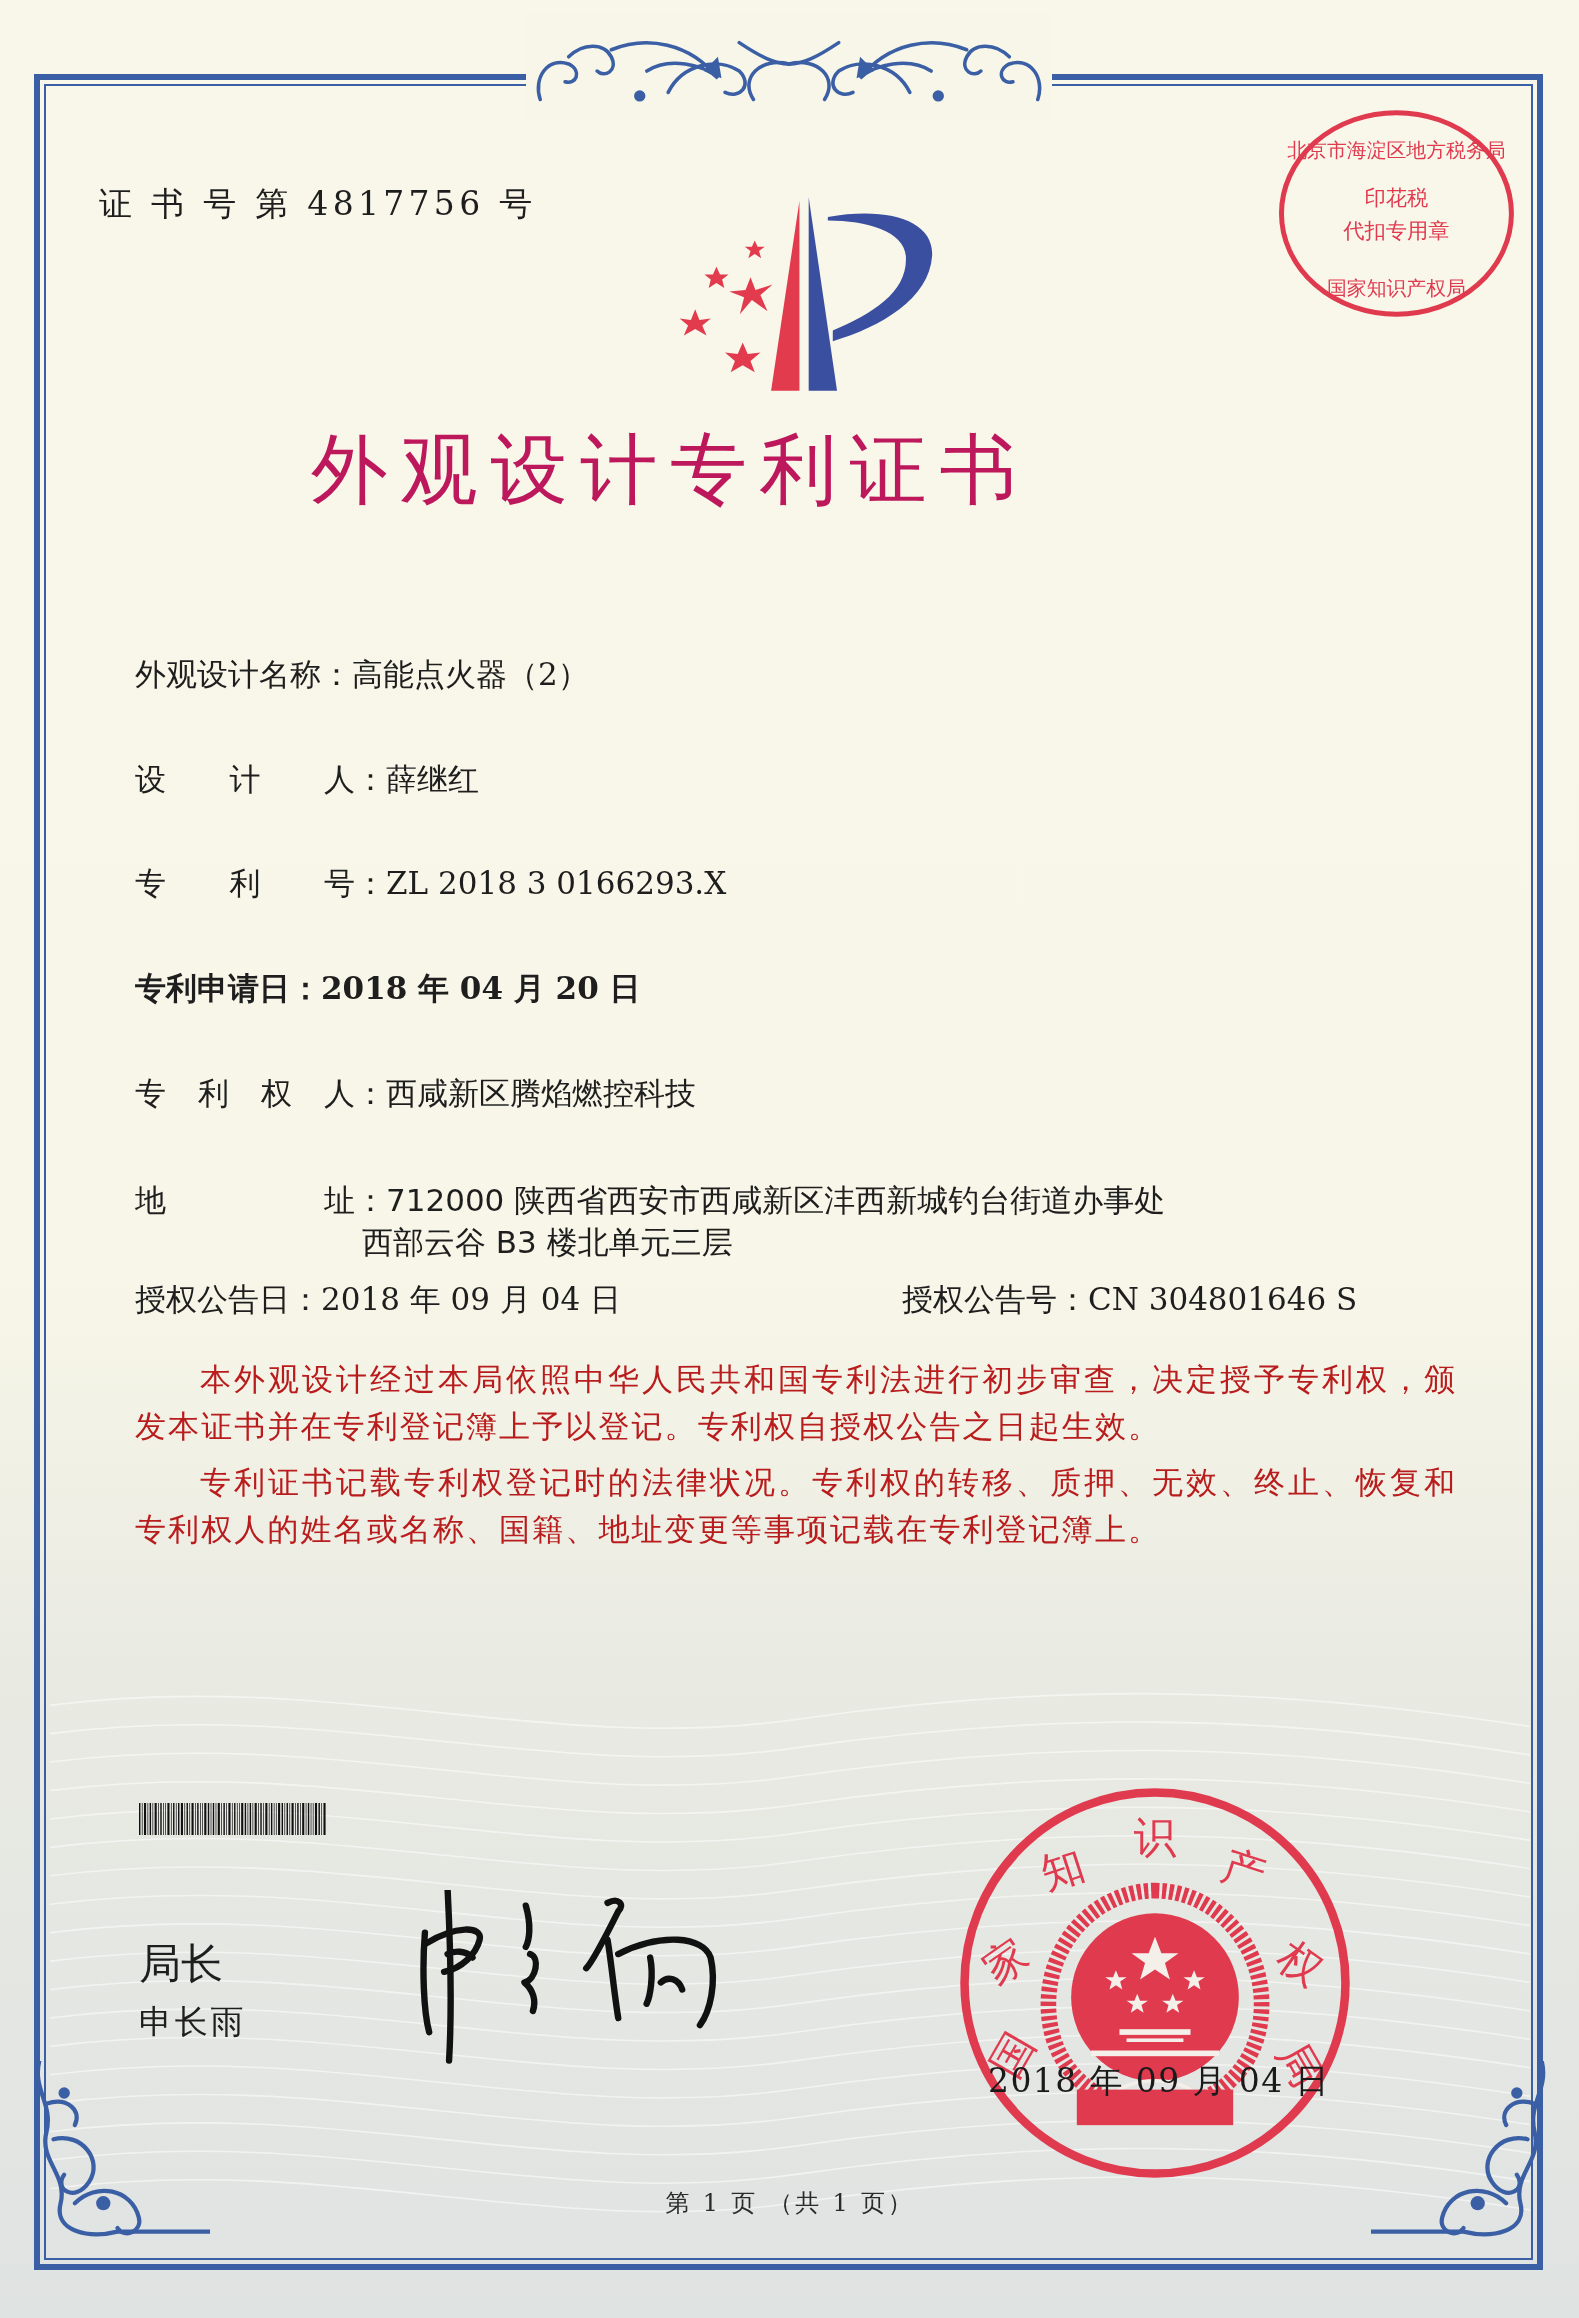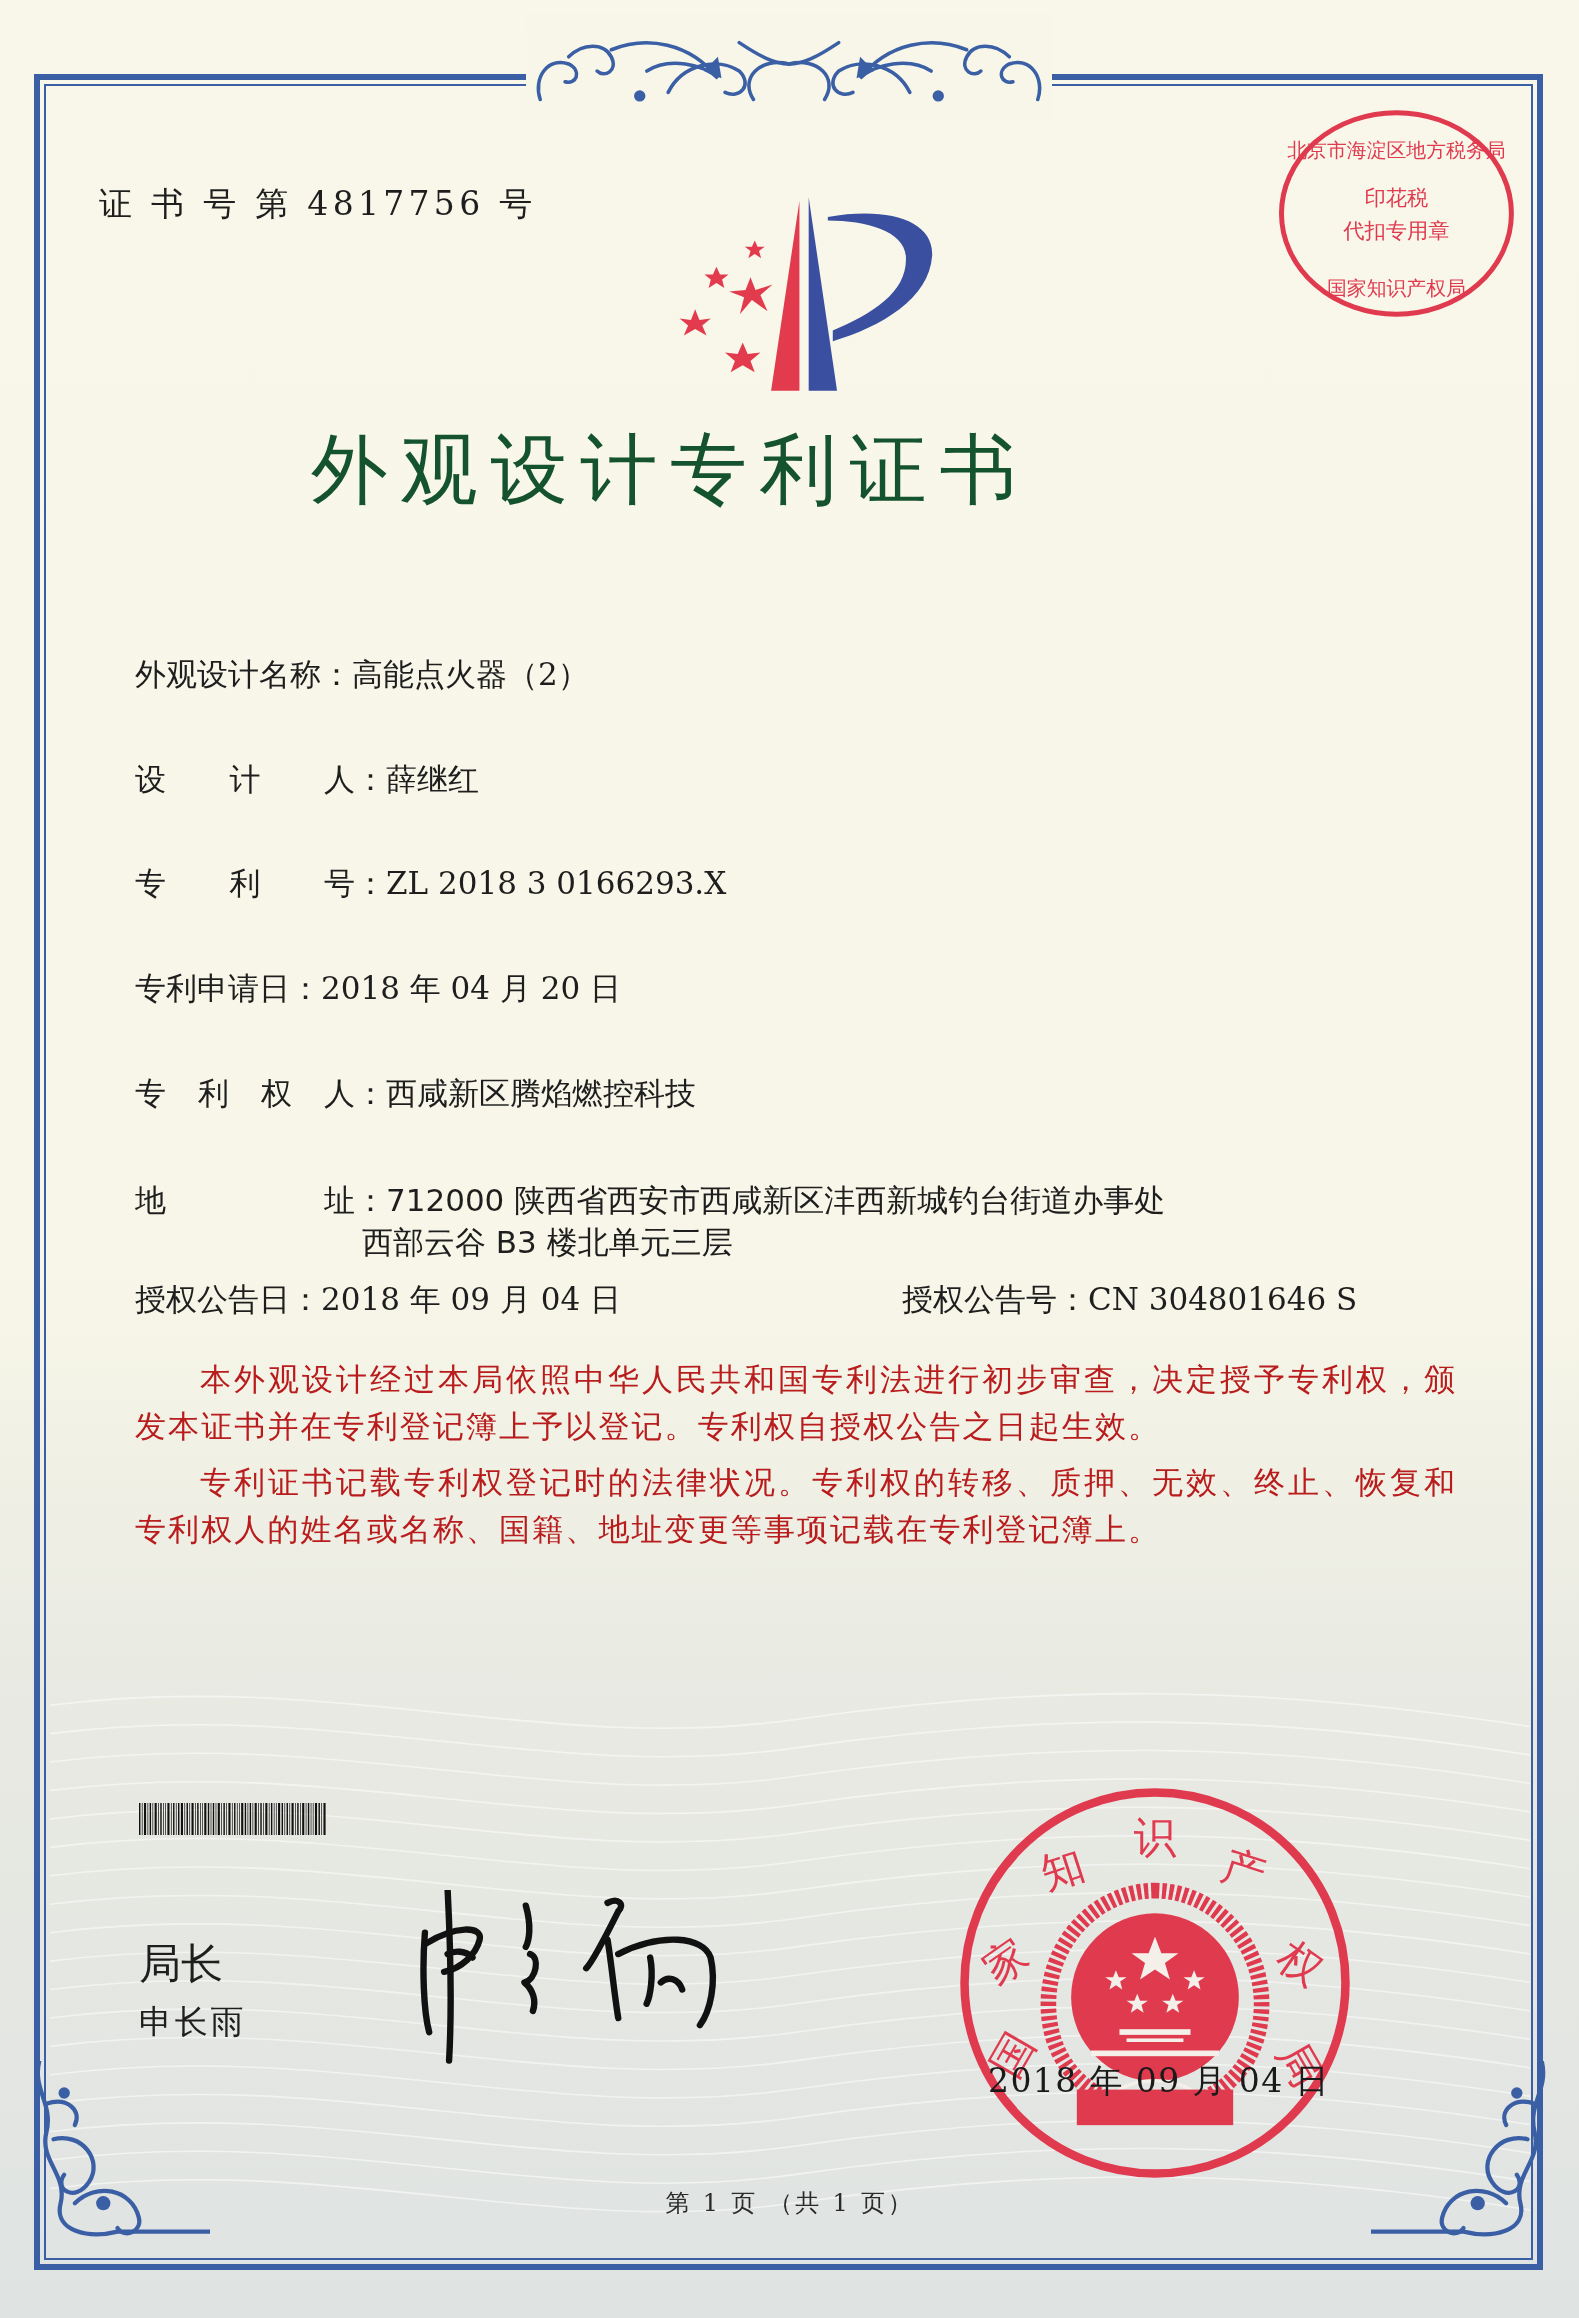--- a/index.html
+++ b/index.html
@@ -32,21 +32,21 @@
   .cert-number {
     position: absolute; left: 99px; top: 182px; font-size: 33px; letter-spacing: 4.3px;
     font-family: "DejaVu Serif", serif;
   }
   .logo { position: absolute; left: 654px; top: 178px; width: 298px; height: 227px; }
   .tax-seal { position: absolute; left: 1272px; top: 107px; width: 256px; height: 220px; }
 
   .title {
     position: absolute; left: 0; width: 1340px; top: 419px; text-align: center;
     font-size: 77px; letter-spacing: 12.8px; font-family: "DejaVu Sans", sans-serif;
-    font-weight: normal; color: #14532d;
+    font-weight: normal; color: #be185d;
   }
   .field {
     position: absolute; left: 135px; font-size: 31px; white-space: nowrap;
     font-family: "DejaVu Sans", sans-serif; color: #1e1e1e;
   }
   .field .label { display: inline-block; text-align: right; }
   .field .value { display: inline-block; font-family: "DejaVu Serif", serif; }
   .label-spread { display: inline-flex; justify-content: space-between; width: 220px; }
   .addr2 { position: absolute; left: 362px; top: 1222px; font-size: 31px; font-family: "DejaVu Sans", sans-serif; }
 
@@ -197,21 +197,21 @@
       <span>人</span>
     </span><span>：</span><span class="value">薛继红</span>
 </div>
 <div class="field" style="top:863px;">
   <span class="label-spread">
       <span>专</span>
       <span>利</span>
       <span>号</span>
     </span><span>：</span><span class="value">ZL 2018 3 0166293.X</span>
 </div>
-<div class="field" style="top:968px;">
+<div class="field" style="top:968px;font-weight:bold;">
   <span class="label">专利申请日：</span><span class="value">2018 年 04 月 20 日</span>
 </div>
 <div class="field" style="top:1073px;">
   <span class="label-spread">
       <span>专</span>
       <span>利</span>
       <span>权</span>
       <span>人</span>
     </span><span>：</span><span class="value" style="font-family:'DejaVu Sans',sans-serif;">西咸新区腾焰燃控科技</span>
 </div>

